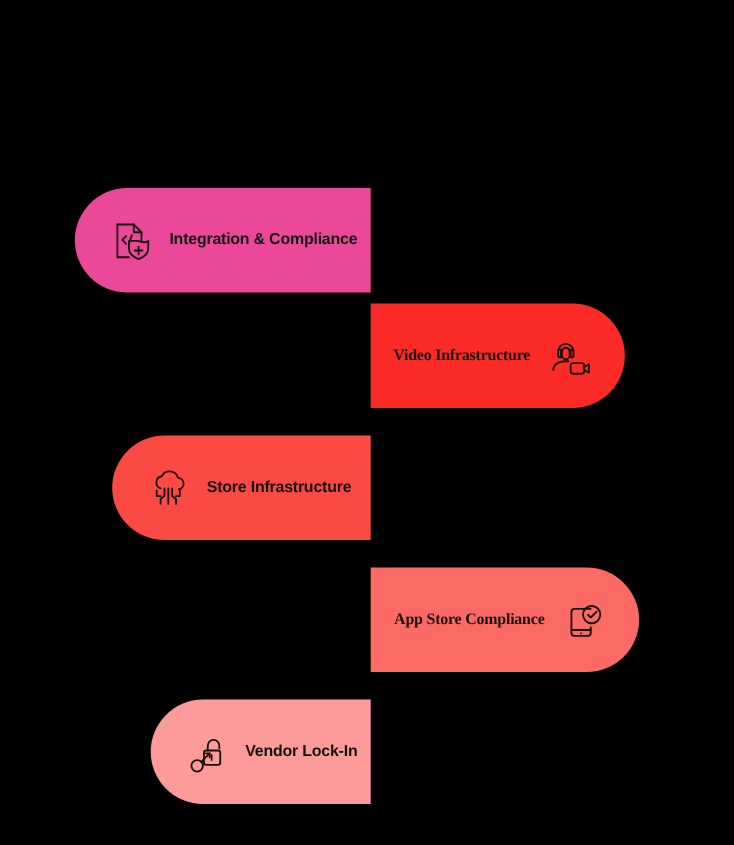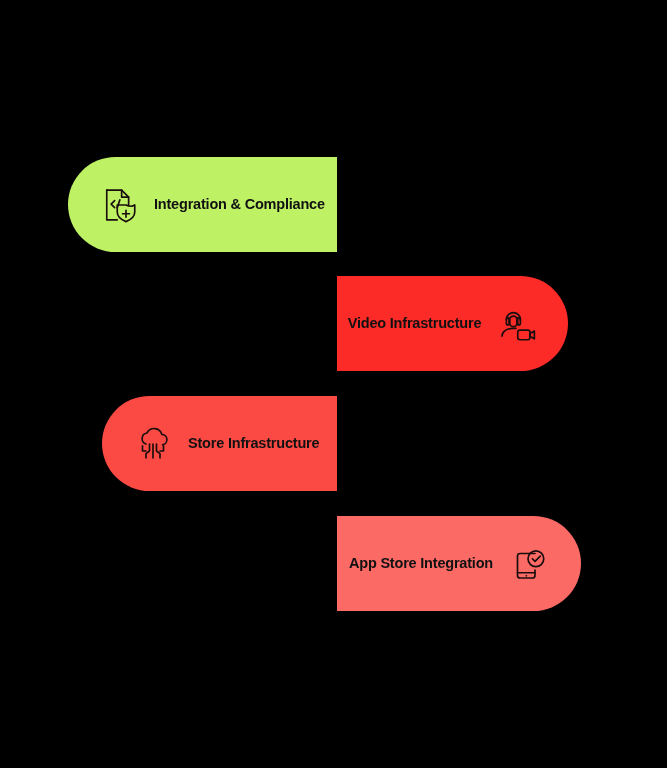--- a/index.html
+++ b/index.html
@@ -31,23 +31,24 @@
     border-top-left-radius: 48px;
     border-bottom-left-radius: 48px;
     justify-content: flex-start;
     padding-left: 30px;
     padding-right: 10px;
   }
   
   .bar.dir-right {
     border-top-right-radius: 48px;
     border-bottom-right-radius: 48px;
-    justify-content: center;
+    justify-content: flex-end;
     padding-right: 30px;
     padding-left: 10px;
+    font-family: Liberation Serif, serif;
   }
   .bar-label {
     font-size: 14.5px;
     font-weight: bold;
     color: #111111;
     letter-spacing: -0.2px;
     white-space: nowrap;
     line-height: 1;
   }
   .bar-icon {
@@ -62,21 +63,21 @@
     height: 42px;
   }
   
   .dir-left .bar-icon { margin-right: 14px; }
   .dir-right .bar-icon { margin-left: 14px; }
 </style>
 </head>
 <body>
 
 <div id="stage" style="background: rgb(0, 0, 0);">
-    <div class="bar dir-left" style="left: 68px; top: 157px; width: 269px; height: 95px; background: #bef264;">
+    <div class="bar dir-left" style="left: 68px; top: 171px; width: 269px; height: 95px; background: #ec4899;">
       <span class="bar-icon">
         <svg viewBox="0 0 48 48" fill="none" stroke="#1a0d0d" stroke-width="1.9" stroke-linecap="round" stroke-linejoin="round">
           <path d="M10 7h17l8 8v9"></path>
           <path d="M10 7v34h12"></path>
           <path d="M27 7v8h8"></path>
           <path d="M19 19l-4 4 4 4"></path>
           <path d="M25 18l-3 9"></path>
           <path d="M32 24c4 2 7 2 10 0v8c0 6-5 9-10 11-5-2-10-5-10-11v-8z"></path>
           <path d="M32 30v8M28 34h8"></path>
         </svg>
@@ -104,24 +105,37 @@
           <path d="M24 24v16"></path>
           <path d="M20 24v8l-4 3v5"></path>
           <path d="M28 24v8l4 3v5"></path>
           <path d="M12 26v6h4"></path>
           <path d="M36 26v6h-4"></path>
         </svg>
       </span>
       <span class="bar-label">Store Infrastructure</span>
     </div>
     <div class="bar dir-right" style="left: 337px; top: 516px; width: 244px; height: 95px; background: rgb(252, 106, 102);">
-      <span class="bar-label">App Store Integration</span>
+      <span class="bar-label">App Store Compliance</span>
       <span class="bar-icon">
         <svg viewBox="0 0 48 48" fill="none" stroke="#1a0d0d" stroke-width="1.9" stroke-linecap="round" stroke-linejoin="round">
           <path d="M32 12H15a3 3 0 0 0-3 3v22a3 3 0 0 0 3 3h14a3 3 0 0 0 3-3v-6"></path>
           <path d="M12 34h20"></path>
           <path d="M22 37.5h0.2"></path>
           <circle cx="33" cy="18" r="9"></circle>
           <path d="M29 18l3 3 6-6"></path>
         </svg>
       </span>
     </div>
+    <div class="bar dir-left" style="left: 137px; top: 636px; width: 200px; height: 95px; background: rgb(252, 155, 153);">
+      <span class="bar-icon">
+        <svg viewBox="0 0 48 48" fill="none" stroke="#1a0d0d" stroke-width="1.9" stroke-linecap="round" stroke-linejoin="round">
+          <rect x="21" y="22" width="17" height="15" rx="2.5"></rect>
+          <path d="M25 22v-5a6 6 0 0 1 12 0v3"></path>
+          <path d="M29 27v5"></path>
+          <circle cx="14" cy="38" r="6"></circle>
+          <path d="M18.3 33.7L27 25"></path>
+          <path d="M23 25h4v4"></path>
+        </svg>
+      </span>
+      <span class="bar-label">Vendor Lock-In</span>
+    </div>
   </div>
 
 </body></html>

